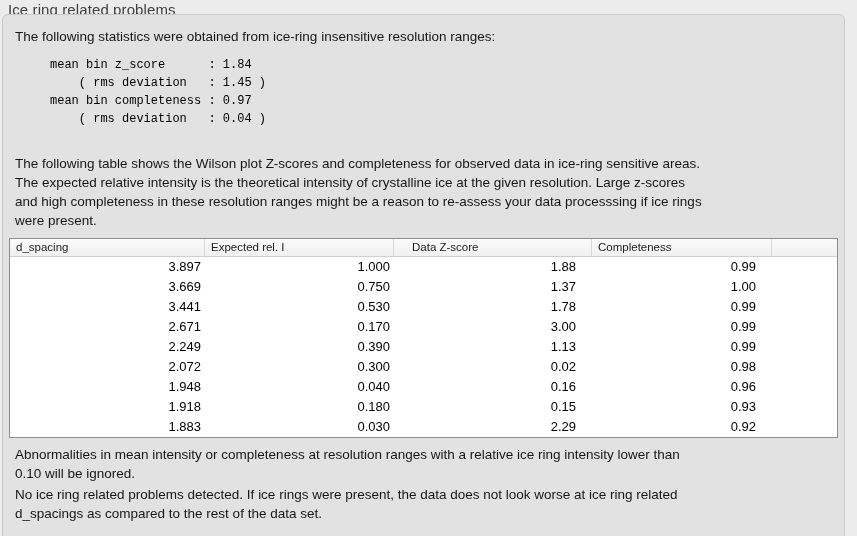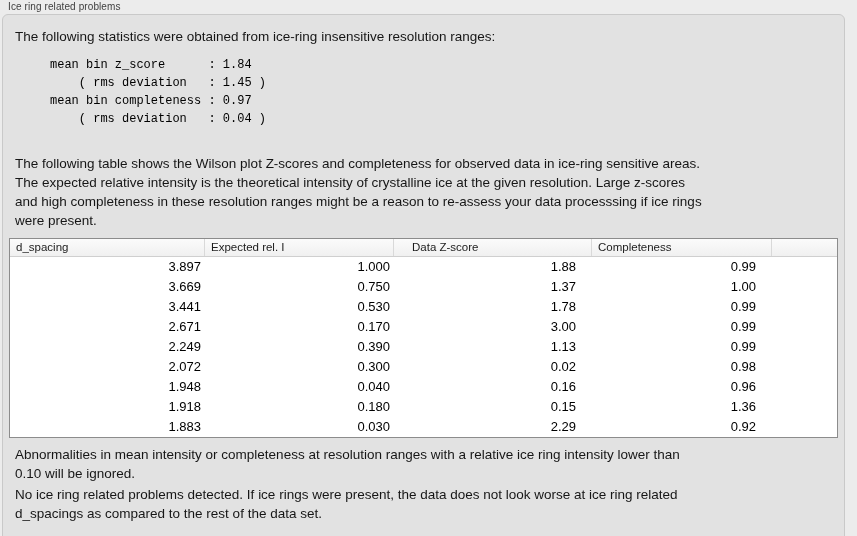--- a/index.html
+++ b/index.html
@@ -11,21 +11,21 @@
   .screen {
     position: relative;
     width: 857px; height: 536px;
     background: #ececec;
     overflow: hidden;
     color: #161616;
   }
   .group-label {
     position: absolute;
     left: 8px; top: 1px;
-    font-size: 10px;
+    font-size: 15px;
     color: #3f3f3f;
     letter-spacing: 0.1px;
   }
   .groupbox {
     position: absolute;
     left: 2px; top: 14px;
     width: 843px; height: 556px;
     background: #e2e2e2;
     border: 1px solid #c9c9c9;
     border-radius: 6px;
@@ -174,21 +174,21 @@
             <div class="lc-cell" style="width: 195px;">1.948</div>
             <div class="lc-cell" style="width: 189px;">0.040</div>
             <div class="lc-cell" style="width: 186px;">0.16</div>
             <div class="lc-cell" style="width: 180px;">0.96</div>
             <div class="lc-cell filler"></div>
           </div>
           <div class="lc-row">
             <div class="lc-cell" style="width: 195px;">1.918</div>
             <div class="lc-cell" style="width: 189px;">0.180</div>
             <div class="lc-cell" style="width: 186px;">0.15</div>
-            <div class="lc-cell" style="width: 180px;">1.36</div>
+            <div class="lc-cell" style="width: 180px;">0.93</div>
             <div class="lc-cell filler"></div>
           </div>
           <div class="lc-row">
             <div class="lc-cell" style="width: 195px; padding-left: 28px;">1.883</div>
             <div class="lc-cell" style="width: 189px;">0.030</div>
             <div class="lc-cell" style="width: 186px;">2.29</div>
             <div class="lc-cell" style="width: 180px;">0.92</div>
             <div class="lc-cell filler"></div>
           </div>
         </div>

